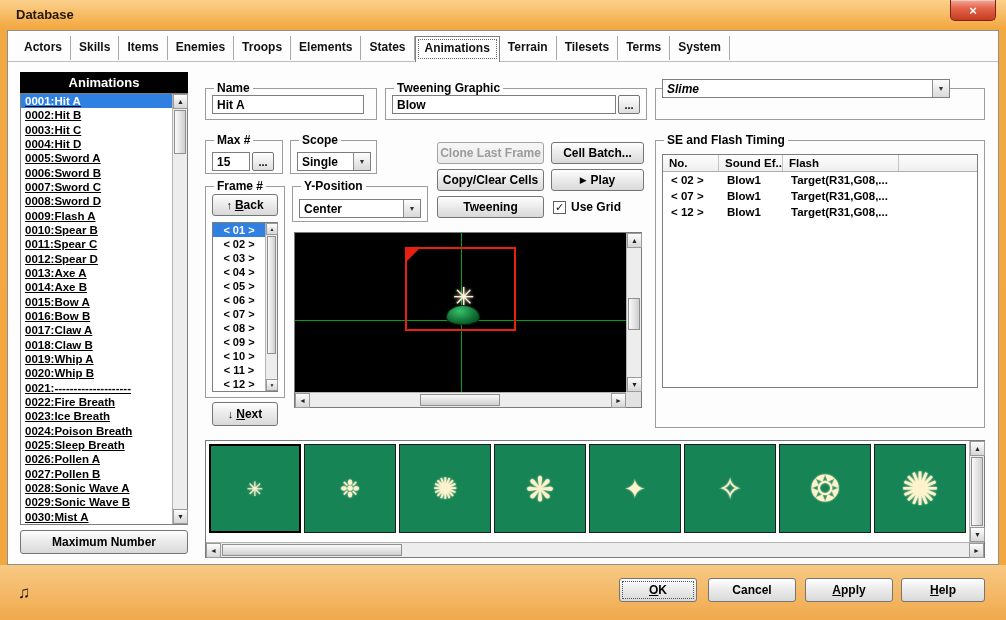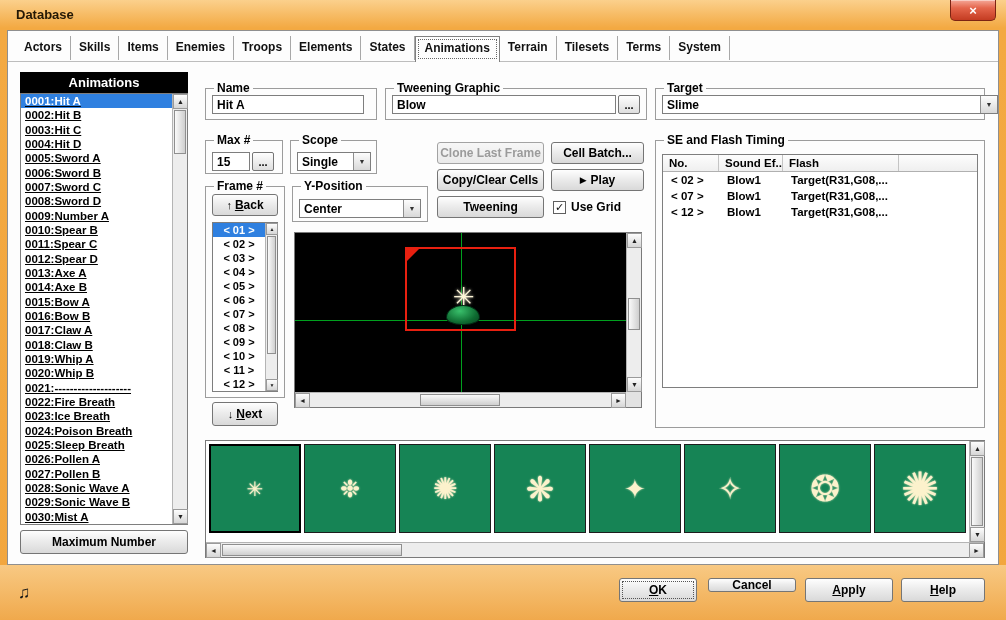--- a/index.html
+++ b/index.html
@@ -143,21 +143,21 @@
   <div class="animlist">
     <div class="animrows">
       <div class="lrow sel">0001:Hit A</div>
       <div class="lrow">0002:Hit B</div>
       <div class="lrow">0003:Hit C</div>
       <div class="lrow">0004:Hit D</div>
       <div class="lrow">0005:Sword A</div>
       <div class="lrow">0006:Sword B</div>
       <div class="lrow">0007:Sword C</div>
       <div class="lrow">0008:Sword D</div>
-      <div class="lrow">0009:Number A</div>
+      <div class="lrow">0009:Flash A</div>
       <div class="lrow">0010:Spear B</div>
       <div class="lrow">0011:Spear C</div>
       <div class="lrow">0012:Spear D</div>
       <div class="lrow">0013:Axe A</div>
       <div class="lrow">0014:Axe B</div>
       <div class="lrow">0015:Bow A</div>
       <div class="lrow">0016:Bow B</div>
       <div class="lrow">0017:Claw A</div>
       <div class="lrow">0018:Claw B</div>
       <div class="lrow">0019:Whip A</div>
@@ -194,21 +194,21 @@
     <span class="glabel">Tweening Graphic</span>
   </div>
   <div class="abs" style="left:392px;top:95px;width:248px;height:19px;display:flex;z-index:2;">
     <div class="tbox" style="flex:1;height:19px;">Blow</div>
     <div class="dotsbtn">...</div>
   </div>
 
   <div class="group" style="left:655px;top:88px;width:330px;height:32px;">
     <span class="glabel">Target</span>
   </div>
-  <div class="combo abs" style="left:662px;top:95px;width:336px;height:19px;">
+  <div class="combo abs" style="left:662px;top:79px;width:288px;height:19px;font-style:italic;">
     <span class="cval">Slime</span>
     <span class="cdd">▼</span>
   </div>
 
   <div class="group" style="left:205px;top:140px;width:78px;height:34px;">
     <span class="glabel">Max #</span>
   </div>
   <div class="abs" style="left:212px;top:152px;width:62px;height:19px;display:flex;z-index:2;">
     <input class="tbox" style="width: 38px; height: 19px;" value="15">
     <div class="dotsbtn">...</div>
@@ -380,17 +380,17 @@
         </div>
       <div class="sbthumb" style="left:16px;width:180px;"></div>
       <div class="sbtn" style="right:0;top:0;">
           <span>►</span>
         </div>
     </div>
   </div>
 
   <span class="music">♫</span>
   <div class="btn abs focus" style="left:619px;top:578px;width:78px;height:24px;"><u>O</u>K</div>
-  <div class="btn abs" style="left:708px;top:578px;width:88px;height:14px;">Cancel</div>
+  <div class="btn abs" style="left:708px;top:578px;width:88px;height:24px;">Cancel</div>
   <div class="btn abs" style="left:805px;top:578px;width:88px;height:24px;"><u>A</u>pply</div>
   <div class="btn abs" style="left:901px;top:578px;width:84px;height:24px;"><u>H</u>elp</div>
 
 </div>
 
 </body></html>

